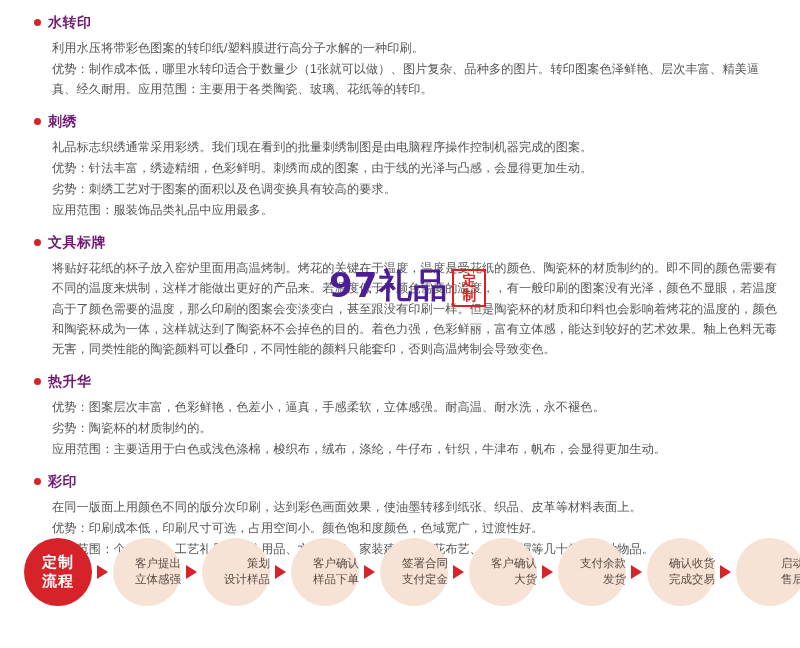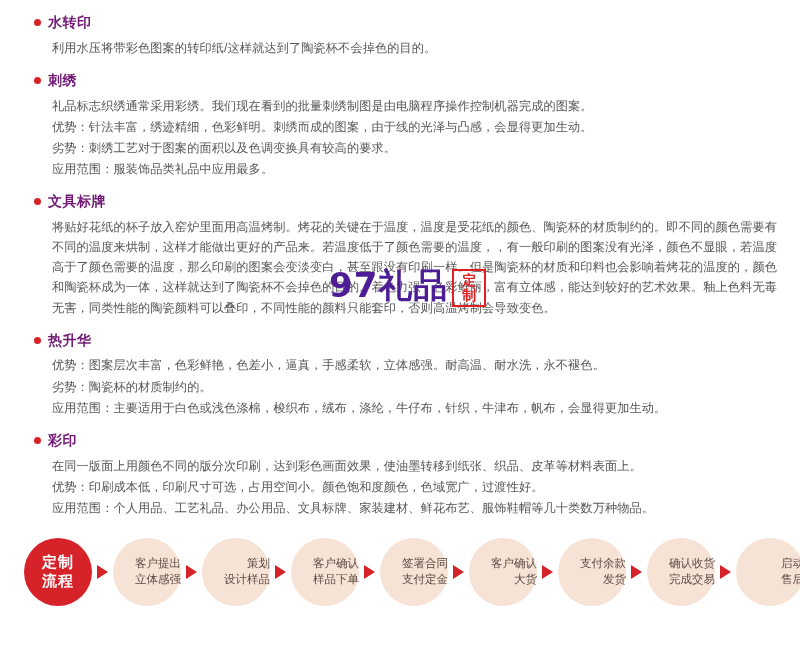--- a/index.html
+++ b/index.html
@@ -142,21 +142,22 @@
 </head>
 <body>
 
 <div class="page">
 
   <div class="section">
     <div class="sec-head">
       <span class="bullet"></span>
       <span class="sec-title">水转印</span>
     </div>
-    <p class="body-text tight">利用水压将带彩色图案的转印纸/这样就达到了陶瓷杯不会掉色的目的。</p>
+    <p class="body-text tight">利用水压将带彩色图案的转印纸/塑料膜进行高分子水解的一种印刷。</p>
+    <p class="body-text">优势：制作成本低，哪里水转印适合于数量少（1张就可以做）、图片复杂、品种多的图片。转印图案色泽鲜艳、层次丰富、精美逼真、经久耐用。应用范围：主要用于各类陶瓷、玻璃、花纸等的转印。</p>
   </div>
 
   <div class="section">
     <div class="sec-head">
       <span class="bullet"></span>
       <span class="sec-title">刺绣</span>
     </div>
     <p class="body-text tight">礼品标志织绣通常采用彩绣。我们现在看到的批量刺绣制图是由电脑程序操作控制机器完成的图案。</p>
     <p class="body-text tight">优势：针法丰富，绣迹精细，色彩鲜明。刺绣而成的图案，由于线的光泽与凸感，会显得更加生动。</p>
     <p class="body-text tight">劣势：刺绣工艺对于图案的面积以及色调变换具有较高的要求。</p>

